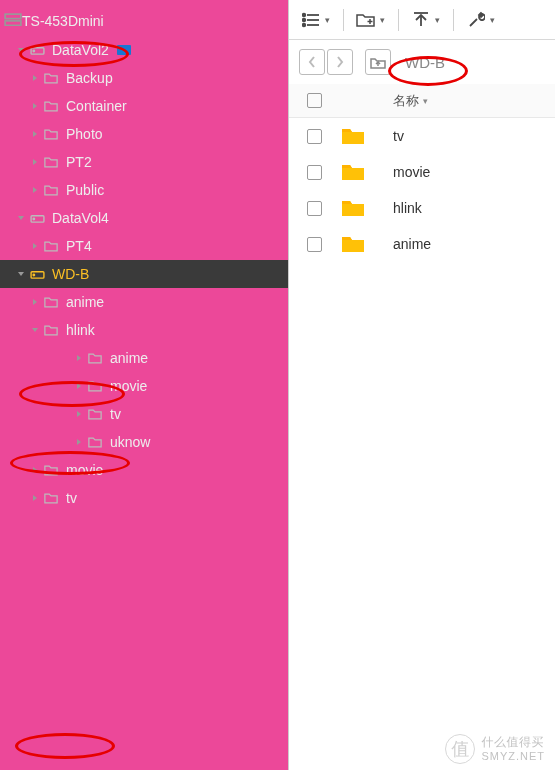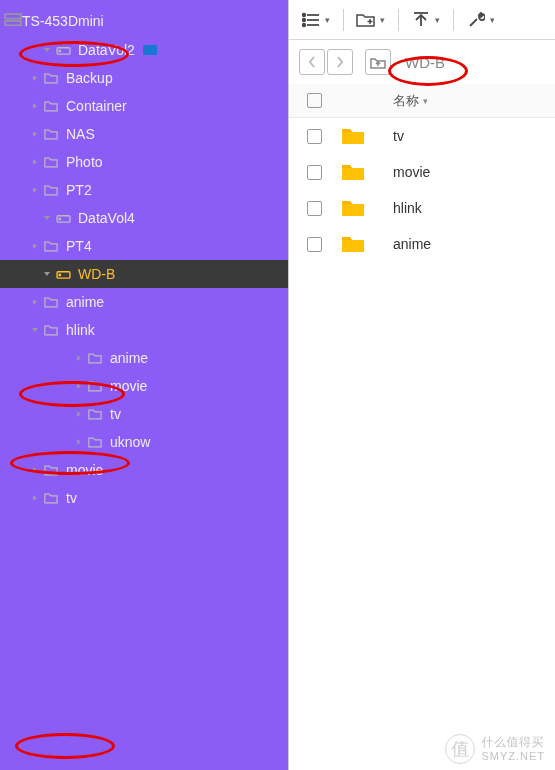--- a/index.html
+++ b/index.html
@@ -1,39 +1,39 @@
 <!DOCTYPE html>
 <html><head>
 <meta charset="utf-8">
 <style>
   * { box-sizing: border-box; margin: 0; padding: 0; font-family: -apple-system, BlinkMacSystemFont, "Segoe UI", Arial, sans-serif; }
   body { width: 555px; height: 770px; display: flex; background: #fff; overflow: hidden; position: relative; }
   
-  .sidebar { width: 288px; height: 100%; background: #8b5cf6; color: #e0e0e0; overflow-y: auto; padding-top: 6px; }
+  .sidebar { width: 288px; height: 100%; background: #ec4899; color: #e0e0e0; overflow-y: auto; padding-top: 6px; }
   .sidebar::-webkit-scrollbar { width: 8px; }
   .sidebar::-webkit-scrollbar-thumb { background: #555; }
   
   .root-row { display: flex; align-items: center; height: 30px; padding-left: 4px; color: #bfbfbf; font-size: 14px; }
   .root-icon { width: 18px; font-size: 14px; }
   
   .tree-row { display: flex; align-items: center; height: 28px; font-size: 14px; cursor: pointer; position: relative; }
   .tree-row.selected { background: #3a3a3a; color: #fbbf24; }
   .tree-row.selected .drive-icon, .tree-row.selected .lbl { color: #fbbf24; }
   
   .arrow { width: 14px; height: 14px; display: flex; align-items: center; justify-content: center; font-size: 10px; color: #999; flex-shrink: 0; }
   .arrow svg { width: 8px; height: 8px; }
   
   .drive-icon, .folder-icon { width: 18px; display: flex; align-items: center; justify-content: center; margin-right: 6px; flex-shrink: 0; }
   .drive-icon svg { width: 15px; height: 11px; }
   .folder-icon svg { width: 14px; height: 12px; }
   
   .lbl { color: #ededed; white-space: nowrap; }
   .tree-row.selected .lbl { color: #fbbf24; }
   
-  .depth1 { padding-left: 40px; }
+  .depth1 { padding-left: 14px; }
   .depth2 { padding-left: 28px; }
   .depth3 { padding-left: 72px; }
   
   .badge { width: 14px; height: 10px; background: #1976d2; border-radius: 1px; margin-left: 8px; flex-shrink: 0; }
   
   
   .main { flex: 1; height: 100%; background: #fff; display: flex; flex-direction: column; border-left: 1px solid #ccc; }
   
   .toolbar { height: 40px; display: flex; align-items: center; padding: 0 6px; border-bottom: 1px solid #d8d8d8; gap: 2px; }
   .tool-group { display: flex; align-items: center; padding: 4px 2px; }
@@ -126,47 +126,47 @@
         <span class="arrow">
           <svg viewBox="0 0 8 8" fill="#999">
             <polygon points="2,1 6,4 2,7"></polygon>
           </svg>
         </span>
         <span class="folder-icon" style="color: rgb(187, 187, 187);">
           <svg viewBox="0 0 16 13" fill="none" stroke="currentColor" stroke-width="1.4">
             <path d="M1 2 L6 2 L8 4 L15 4 L15 12 L1 12 Z"></path>
           </svg>
         </span>
-        <span class="lbl">NAS</span>
-      </div>
-      <div class="tree-row depth2">
-        <span class="arrow">
-          <svg viewBox="0 0 8 8" fill="#999">
-            <polygon points="2,1 6,4 2,7"></polygon>
-          </svg>
-        </span>
-        <span class="folder-icon" style="color: rgb(187, 187, 187);">
-          <svg viewBox="0 0 16 13" fill="none" stroke="currentColor" stroke-width="1.4">
-            <path d="M1 2 L6 2 L8 4 L15 4 L15 12 L1 12 Z"></path>
-          </svg>
-        </span>
         <span class="lbl">Photo</span>
       </div>
       <div class="tree-row depth2">
         <span class="arrow">
           <svg viewBox="0 0 8 8" fill="#999">
             <polygon points="2,1 6,4 2,7"></polygon>
           </svg>
         </span>
         <span class="folder-icon" style="color: rgb(187, 187, 187);">
           <svg viewBox="0 0 16 13" fill="none" stroke="currentColor" stroke-width="1.4">
             <path d="M1 2 L6 2 L8 4 L15 4 L15 12 L1 12 Z"></path>
           </svg>
         </span>
         <span class="lbl">PT2</span>
+      </div>
+      <div class="tree-row depth2">
+        <span class="arrow">
+          <svg viewBox="0 0 8 8" fill="#999">
+            <polygon points="2,1 6,4 2,7"></polygon>
+          </svg>
+        </span>
+        <span class="folder-icon" style="color: rgb(187, 187, 187);">
+          <svg viewBox="0 0 16 13" fill="none" stroke="currentColor" stroke-width="1.4">
+            <path d="M1 2 L6 2 L8 4 L15 4 L15 12 L1 12 Z"></path>
+          </svg>
+        </span>
+        <span class="lbl">Public</span>
       </div>
       <div class="tree-row depth1">
         <span class="arrow">
           <svg viewBox="0 0 8 8" fill="#999">
             <polygon points="1,2 7,2 4,6"></polygon>
           </svg>
         </span>
         <span class="drive-icon" style="color: rgb(187, 187, 187);">
           <svg viewBox="0 0 16 12" fill="none" stroke="currentColor" stroke-width="1.5">
             <rect x="1" y="3" width="14" height="7" rx="1"></rect>

